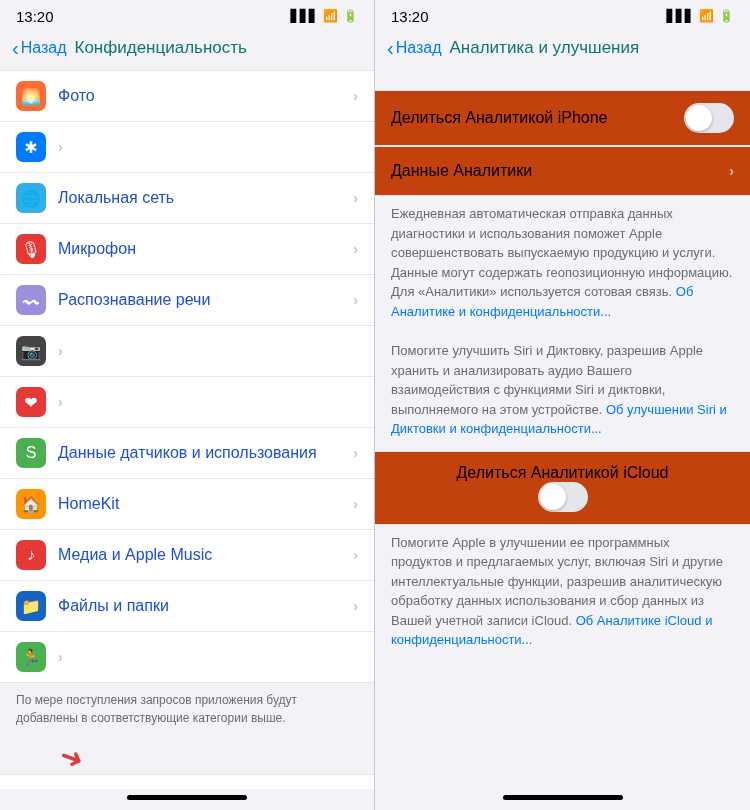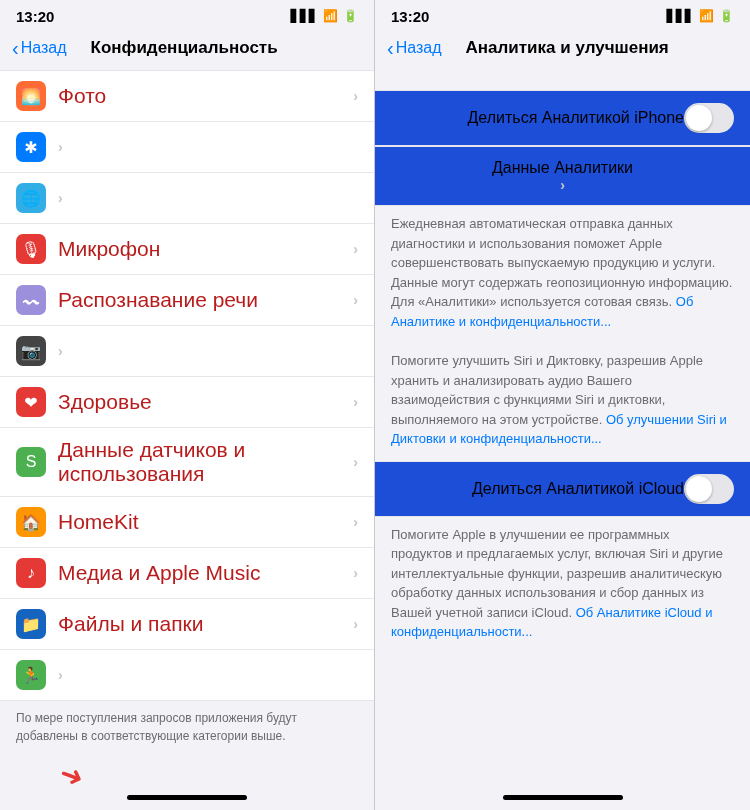--- a/index.html
+++ b/index.html
@@ -21,42 +21,42 @@
     }
     .panel-left { border-right: 1px solid #c8c8cc; }
     .status-bar {
       display: flex;
       justify-content: space-between;
       align-items: center;
       padding: 6px 16px 4px;
       background: #f2f2f7;
       height: 30px;
     }
-    .status-time { font-size: 15px; font-weight: 700; }
+    .status-time { font-size: 15px; font-weight: 400; }
     .status-icons { display: flex; align-items: center; gap: 5px; font-size: 12px; }
     .nav-bar {
       display: flex;
       align-items: center;
       padding: 4px 12px 8px;
       background: #f2f2f7;
       height: 40px;
     }
     .nav-back {
       display: flex;
       align-items: center;
       color: #007aff;
       font-size: 16px;
       cursor: pointer;
       gap: 2px;
     }
     .nav-title {
       font-size: 17px;
-      font-weight: 700;
-      margin-left: 24px;
-      color: #000000;
+      font-weight: 400;
+      margin-left: 8px;
+      color: #0f766e;
     }
     .settings-list {
       flex: 1;
       overflow-y: auto;
       background: #f2f2f7;
     }
     .settings-group {
       margin-bottom: 0;
     }
     .settings-item {
@@ -78,22 +78,22 @@
       display: flex;
       align-items: center;
       justify-content: center;
       margin-right: 12px;
       flex-shrink: 0;
       font-size: 16px;
       color: #fff;
     }
     .item-label {
       flex: 1;
-      font-size: 21px;
-      color: #b91c1c;
+      font-size: 16px;
+      color: #1d4ed8;
     }
     .chevron {
       color: #c7c7cc;
       font-size: 14px;
       font-weight: 600;
     }
     .note-text {
       font-size: 12px;
       color: #6c6c70;
       padding: 8px 16px 10px;
@@ -113,28 +113,27 @@
       background: #000;
       border-radius: 3px;
     }
     
     .right-content {
       flex: 1;
       overflow-y: auto;
       background: #f2f2f7;
     }
     .analytics-row {
-      background: #1d4ed8;
+      background: #c2410c;
       border-top: 0.5px solid #e5e5ea;
       border-bottom: 0.5px solid #e5e5ea;
       padding: 12px 16px;
       display: flex;
       align-items: center;
       min-height: 50px;
-      text-align: right;
     }
     .analytics-row-label {
       flex: 1;
       font-size: 16px;
       color: #000;
     }
     .analytics-description {
       font-size: 13px;
       color: #6c6c70;
       padding: 8px 16px 12px;
@@ -202,39 +201,39 @@
     <div class="item-icon" style="background:#ff6b35;">🌅</div>
     <span class="item-label">Фото</span>
     <span class="chevron">›</span>
   </div>
         <div class="settings-item">
     <div class="item-icon" style="background:#007aff;">✱</div>
     <span class="chevron">›</span>
   </div>
         <div class="settings-item">
     <div class="item-icon" style="background:#32ade6;">🌐</div>
+    <span class="item-label">Локальная сеть</span>
     <span class="chevron">›</span>
   </div>
         <div class="settings-item">
     <div class="item-icon" style="background:#e53935;">🎙</div>
     <span class="item-label">Микрофон</span>
     <span class="chevron">›</span>
   </div>
         <div class="settings-item">
     <div class="item-icon" style="background:#9c8fdb;">〰</div>
     <span class="item-label">Распознавание речи</span>
     <span class="chevron">›</span>
   </div>
         <div class="settings-item">
     <div class="item-icon" style="background:#444;">📷</div>
     <span class="chevron">›</span>
   </div>
         <div class="settings-item">
     <div class="item-icon" style="background:#e53935;">❤</div>
-    <span class="item-label">Здоровье</span>
     <span class="chevron">›</span>
   </div>
         <div class="settings-item">
     <div class="item-icon" style="background:#4caf50;">S</div>
     <span class="item-label">Данные датчиков и использования</span>
     <span class="chevron">›</span>
   </div>
         <div class="settings-item">
     <div class="item-icon" style="background:#ff9500;">🏠</div>
     <span class="item-label">HomeKit</span>
@@ -298,31 +297,31 @@
 
   <div>
         <div class="analytics-row" style="margin-top: 20px; border-bottom: 0.5px solid rgb(229, 229, 234);">
     <span class="analytics-row-label">Делиться Аналитикой iPhone</span>
     <div class="toggle">
             <div class="toggle-knob"></div>
           </div>
   </div>
       </div>
       <div>
-        <div class="analytics-row" style="border-bottom: 0.5px solid rgb(229, 229, 234); flex-direction: column;">
+        <div class="analytics-row" style="border-bottom: 0.5px solid rgb(229, 229, 234);">
     <span class="analytics-row-label">Данные Аналитики</span>
     <span class="chevron">›</span>
   </div>
         <div class="analytics-description">Ежедневная автоматическая отправка данных диагностики и использования поможет Apple совершенствовать выпускаемую продукцию и услуги. Данные могут содержать геопозиционную информацию. Для «Аналитики» используется сотовая связь. <span class="link-text">Об Аналитике и конфиденциальности...</span></div>
       </div>
       <div>
         <div class="analytics-description">Помогите улучшить Siri и Диктовку, разрешив Apple хранить и анализировать аудио Вашего взаимодействия с функциями Siri и диктовки, выполняемого на этом устройстве. <span class="link-text">Об улучшении Siri и Диктовки и конфиденциальности...</span></div>
       </div>
       <div>
-        <div class="analytics-row" style="border-bottom: 0.5px solid rgb(229, 229, 234);">
+        <div class="analytics-row" style="border-bottom: 0.5px solid rgb(229, 229, 234); flex-direction: column;">
     <span class="analytics-row-label">Делиться Аналитикой iCloud</span>
     <div class="toggle">
             <div class="toggle-knob"></div>
           </div>
   </div>
         <div class="analytics-description">Помогите Apple в улучшении ее программных продуктов и предлагаемых услуг, включая Siri и другие интеллектуальные функции, разрешив аналитическую обработку данных использования и сбор данных из Вашей учетной записи iCloud. <span class="link-text">Об Аналитике iCloud и конфиденциальности...</span></div>
       </div>
     </div>
 
   <div class="home-indicator">

